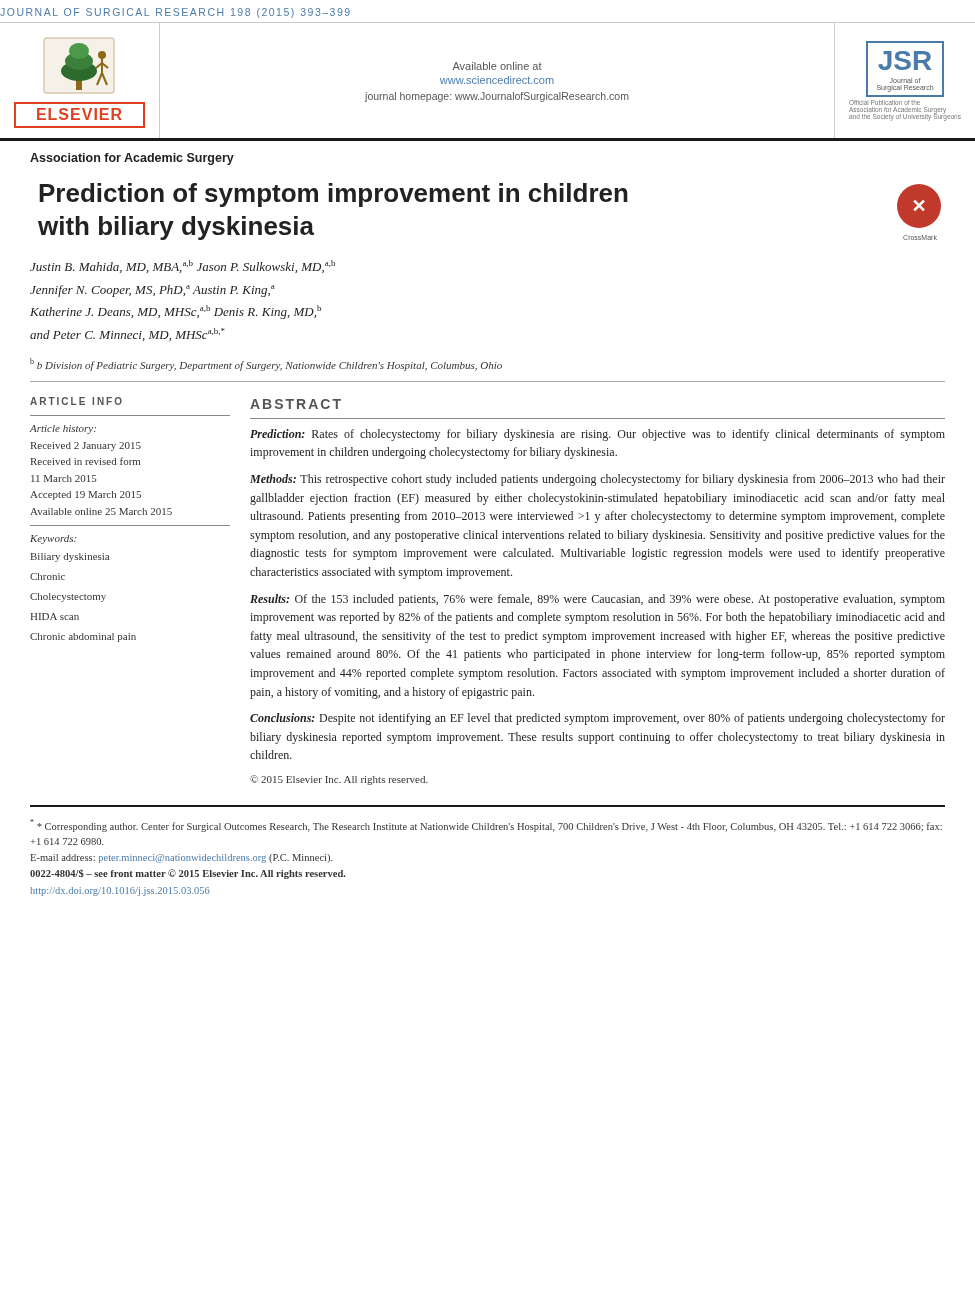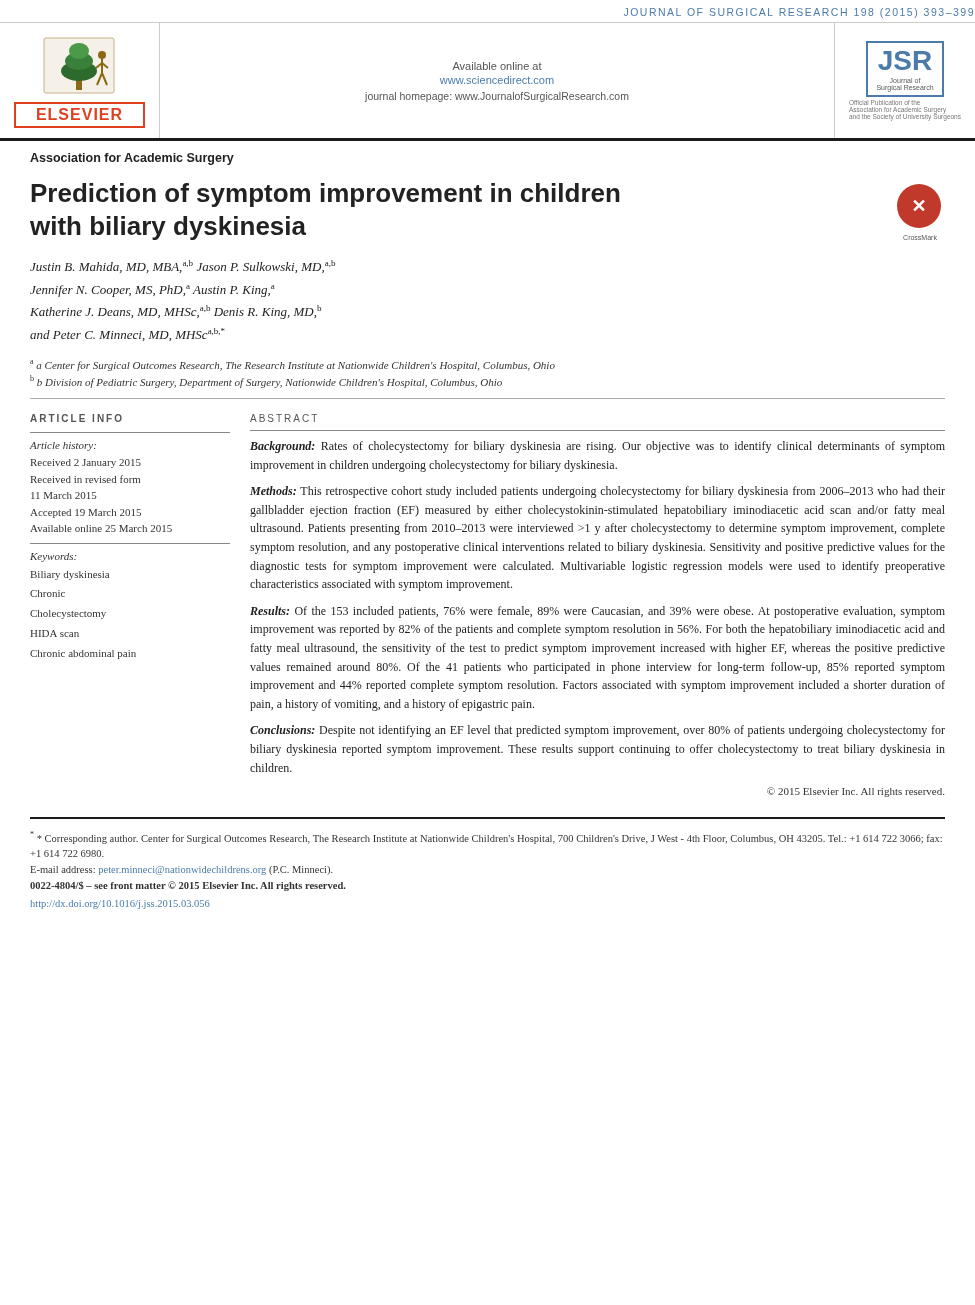--- a/index.html
+++ b/index.html
@@ -5,21 +5,21 @@
     * { margin: 0; padding: 0; box-sizing: border-box; }
     body {
       width: 975px;
       min-height: 1305px;
       background: #fff;
       font-family: 'Times New Roman', Times, serif;
       color: #222;
       font-size: 13px;
     }
     .top-bar {
-      text-align: right;
+      text-align: left;
       padding: 6px 0 4px;
       font-size: 10.5px;
       letter-spacing: 1.5px;
       color: #4a7bab;
       font-family: Arial, sans-serif;
       border-bottom: 1px solid #ccc;
     }
     .header-area {
       display: flex;
       align-items: stretch;
@@ -138,20 +138,21 @@
       align-items: flex-start;
       justify-content: space-between;
     }
     .article-title {
       font-size: 26px;
       font-weight: bold;
       font-family: Arial, sans-serif;
       color: #222;
       line-height: 1.25;
       max-width: 820px;
+      margin-left: 8px;
     }
     .crossmark-logo {
       width: 50px;
       min-width: 50px;
       margin-top: 5px;
     }
     .authors-section {
       padding: 4px 30px 6px;
       font-style: italic;
       font-size: 13px;
@@ -214,39 +215,38 @@
       font-size: 11px;
       color: #333;
       line-height: 1.5;
     }
     .keywords-list {
       font-size: 11px;
       color: #333;
       line-height: 1.8;
     }
     .abstract-label {
-      font-size: 10px;
+      font-size: 14px;
       letter-spacing: 2px;
       color: #555;
       font-family: Arial, sans-serif;
-      font-weight: normal;
+      font-weight: bold;
     }
     .abstract-section {
       font-size: 12px;
       line-height: 1.55;
       text-align: justify;
       margin-bottom: 8px;
     }
     .abstract-section b {
       font-style: italic;
       font-weight: bold;
     }
     .copyright-line {
       font-size: 11px;
-      text-align: right;
       color: #333;
       margin-top: 8px;
       padding-bottom: 10px;
     }
     .footer-area {
       border-top: 2px solid #1a1a1a;
       margin: 10px 30px 0;
       padding: 10px 0 4px;
     }
     .footer-note {
@@ -342,21 +342,20 @@
   <span><i>Jennifer N. Cooper, MS, PhD,</i><sup class="author-sup">a</sup></span>
   <span> <i>Austin P. King,</i><sup class="author-sup">a</sup></span>
   <br>
   <span><i>Katherine J. Deans, MD, MHSc,</i><sup class="author-sup">a,b</sup></span>
   <span> <i>Denis R. King, MD,</i><sup class="author-sup">b</sup></span>
   <br>
   <span><i>and Peter C. Minneci, MD, MHSc</i><sup class="author-sup">a,b,*</sup></span>
 </div>
 
 <div class="affiliations">
-  <div><sup class="affil-sup">a</sup> <span>a Center for Surgical Outcomes Research, The Research Institute at Nationwide Children's Hospital, Columbus, Ohio</span></div>
   <div><sup class="affil-sup">b</sup> <span>b Division of Pediatric Surgery, Department of Surgery, Nationwide Children's Hospital, Columbus, Ohio</span></div>
 </div>
 
 <hr class="section-divider">
 
 <div class="main-content">
 
   <div class="left-column">
     <div class="section-label">ARTICLE INFO</div>
     <hr class="article-info-divider">
@@ -377,21 +376,21 @@
       <div>HIDA scan</div>
       <div>Chronic abdominal pain</div>
     </div>
   </div>
 
   <div class="right-column">
     <div class="abstract-label">ABSTRACT</div>
     <hr class="article-info-divider">
 
     <div class="abstract-section">
-      <b>Background:</b>
+      <b>Prediction:</b>
       <span>Rates of cholecystectomy for biliary dyskinesia are rising. Our objective was to identify clinical determinants of symptom improvement in children undergoing cholecystectomy for biliary dyskinesia.</span>
     </div>
 
     <div class="abstract-section">
       <b>Methods:</b>
       <span>This retrospective cohort study included patients undergoing cholecystectomy for biliary dyskinesia from 2006–2013 who had their gallbladder ejection fraction (EF) measured by either cholecystokinin-stimulated hepatobiliary iminodiacetic acid scan and/or fatty meal ultrasound. Patients presenting from 2010–2013 were interviewed &gt;1 y after cholecystectomy to determine symptom improvement, complete symptom resolution, and any postoperative clinical interventions related to biliary dyskinesia. Sensitivity and positive predictive values for the diagnostic tests for symptom improvement were calculated. Multivariable logistic regression models were used to identify preoperative characteristics associated with symptom improvement.</span>
     </div>
 
     <div class="abstract-section">
       <b>Results:</b>

